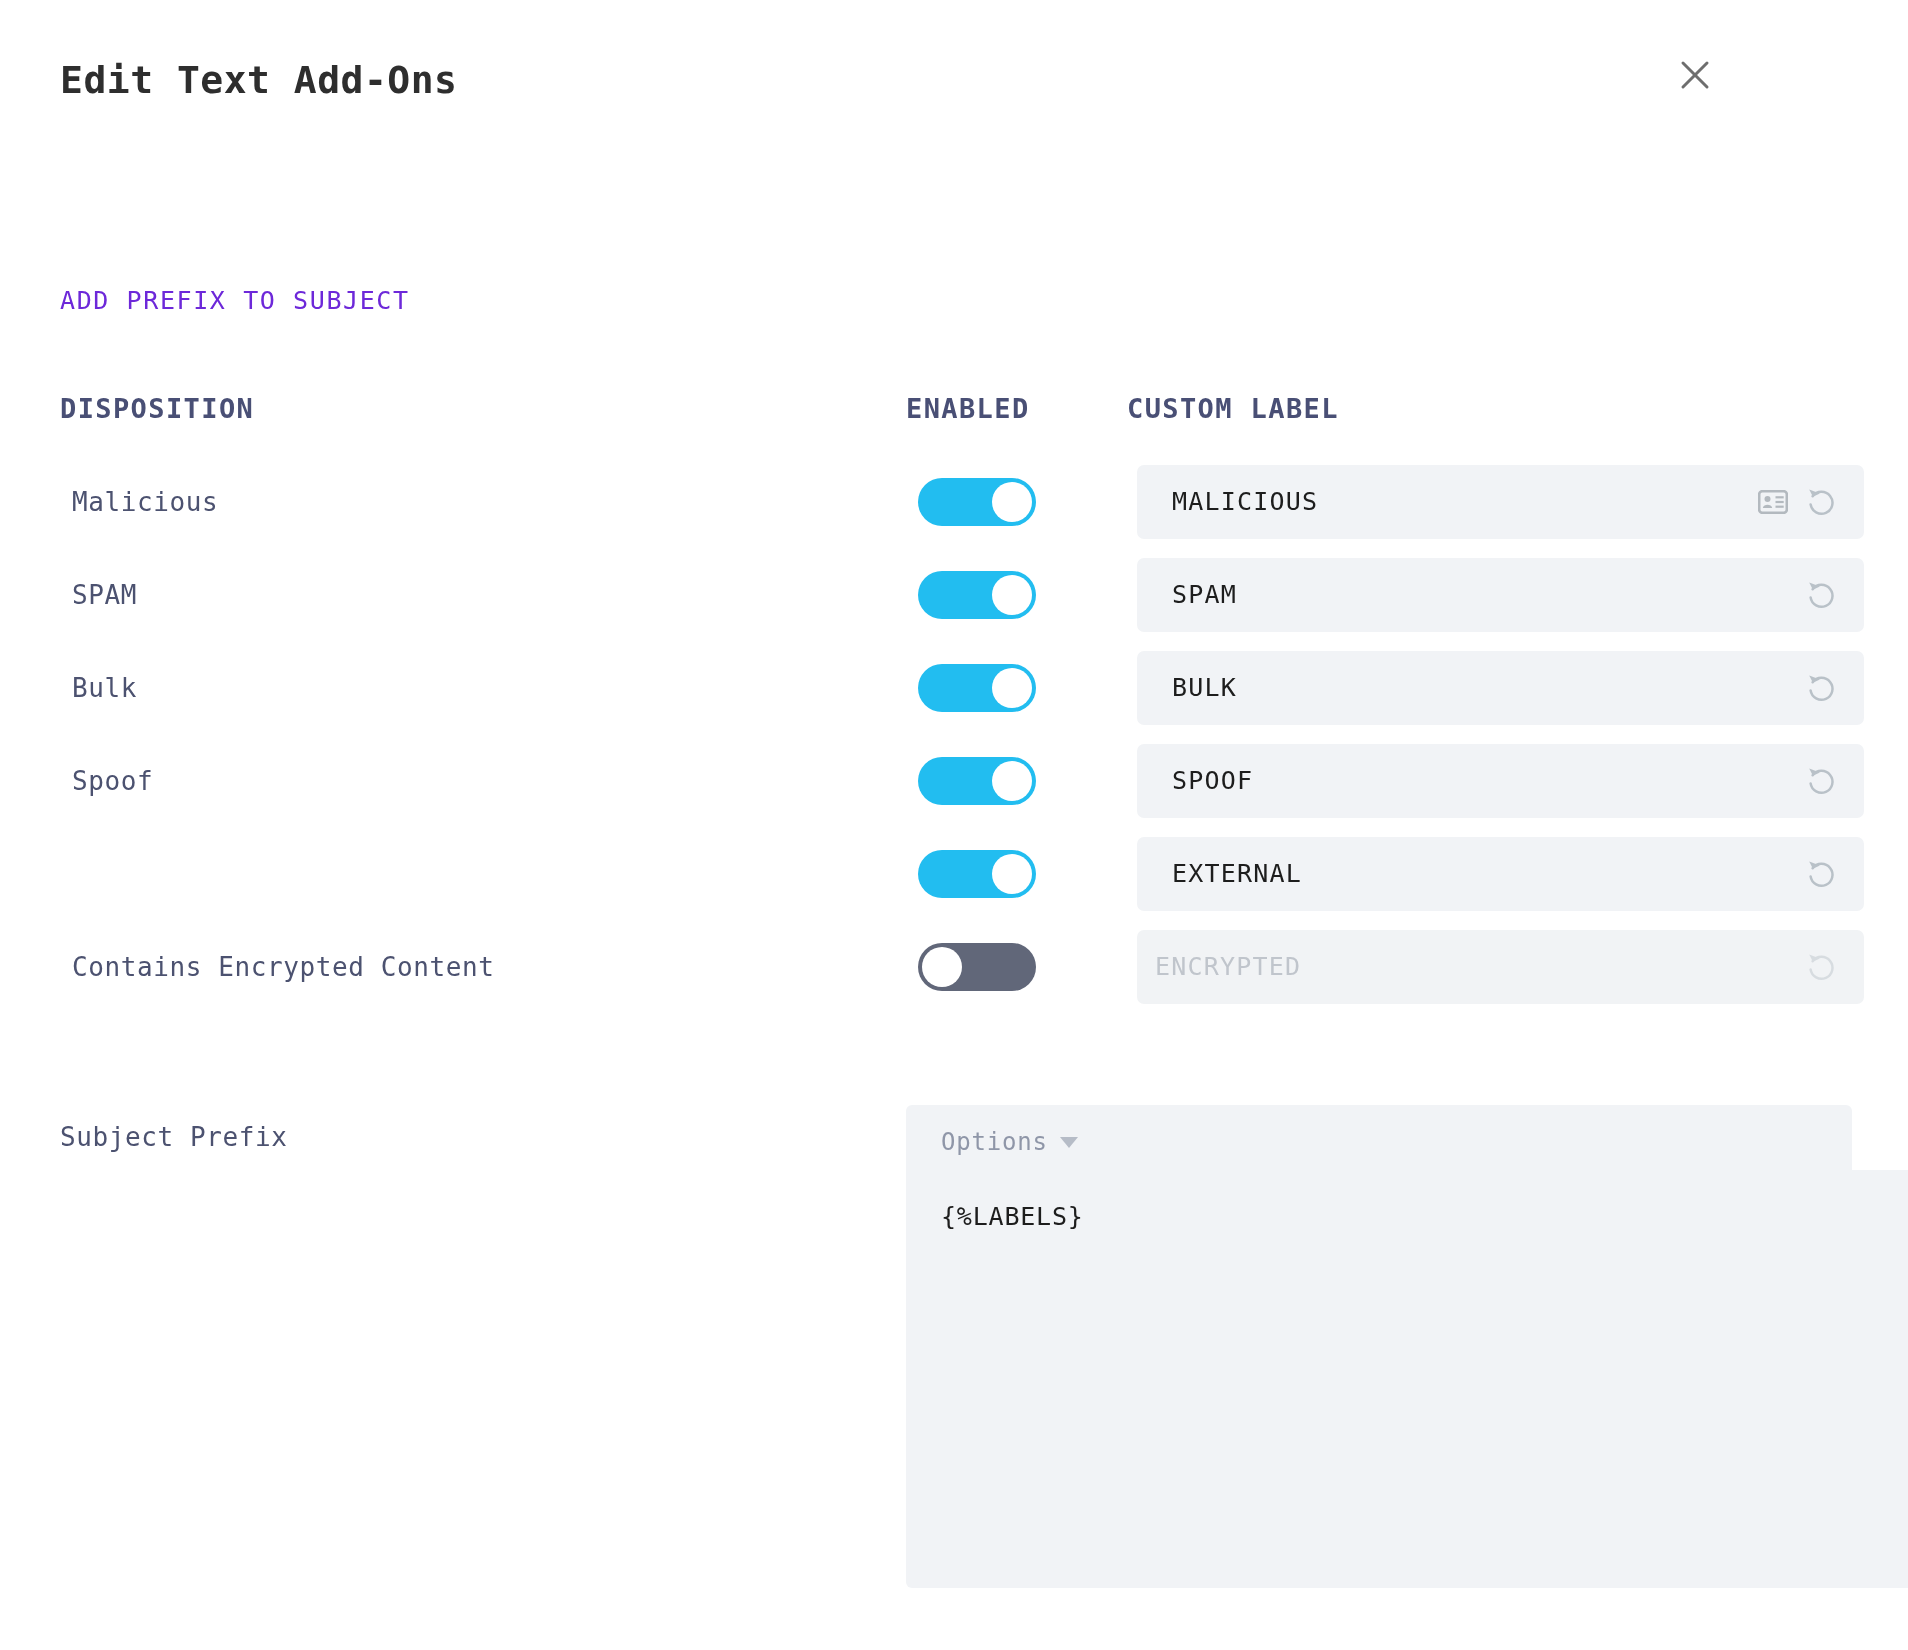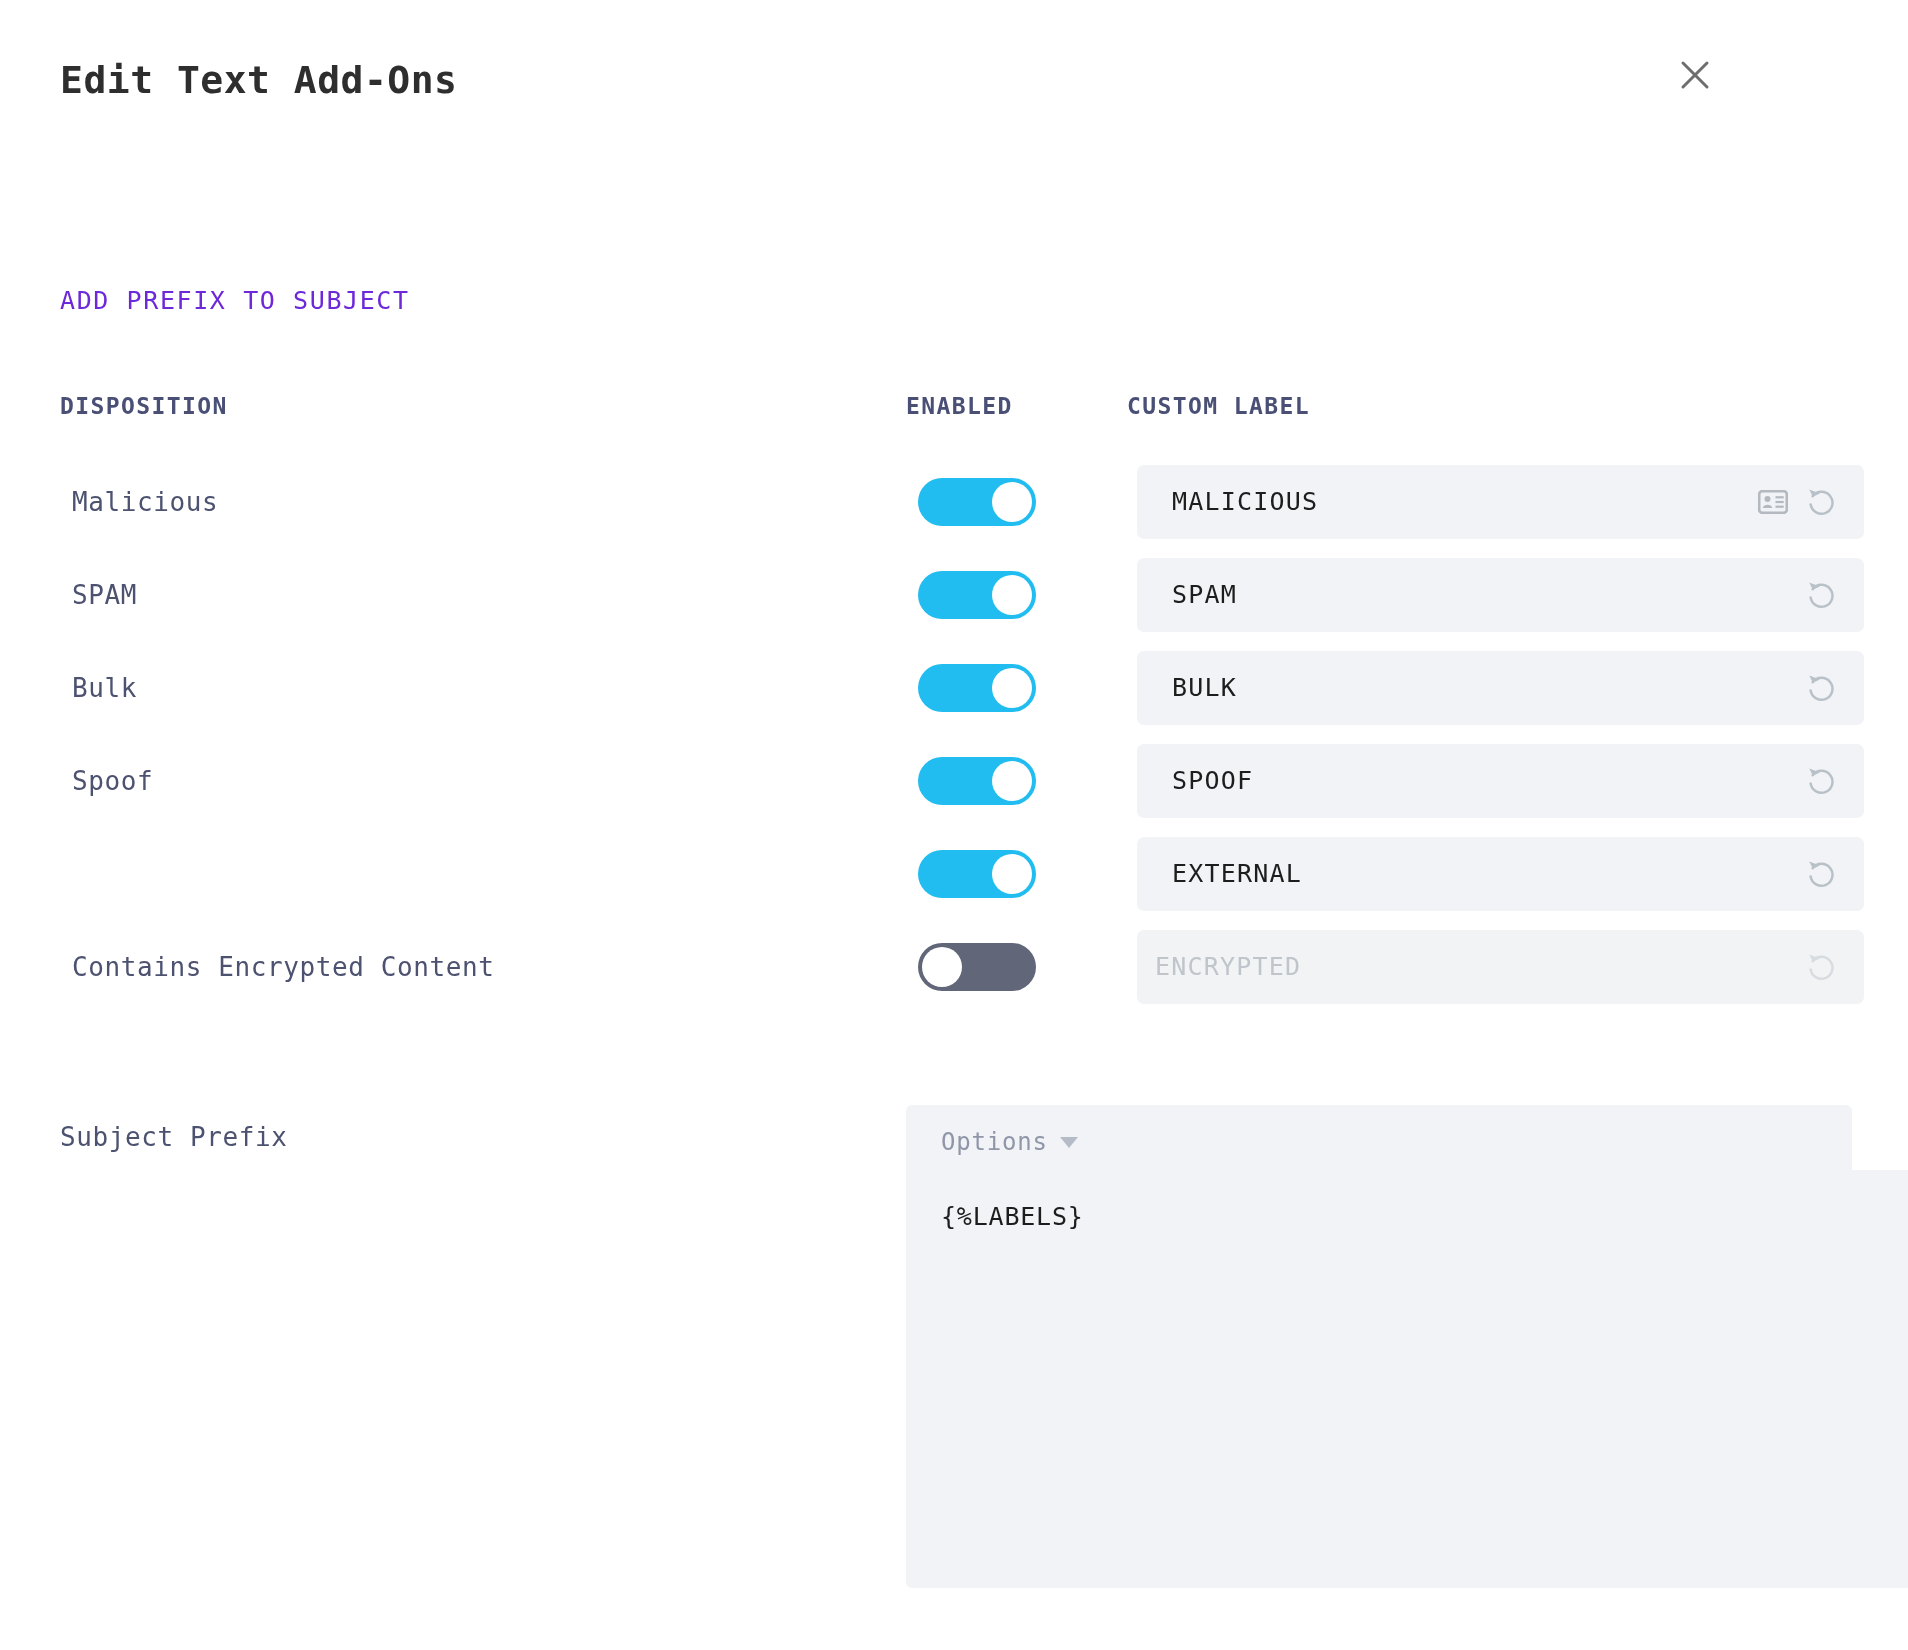--- a/index.html
+++ b/index.html
@@ -53,21 +53,21 @@
     top: 286px;
     font-size: 25px;
     color: #6d28d9;
     letter-spacing: 1.6px;
     white-space: nowrap;
   }
 
   
   .col-header {
     position: absolute;
-    font-size: 23px;
+    font-size: 27px;
     color: #494f75;
     letter-spacing: 1.4px;
     font-weight: 600;
     white-space: nowrap;
     top: 393px;
   }
   .col-header.disposition { left: 60px; }
   .col-header.enabled     { left: 906px; }
   .col-header.customlabel { left: 1127px; }
 

